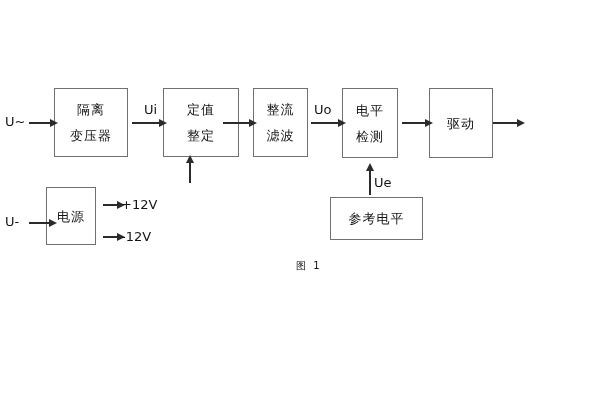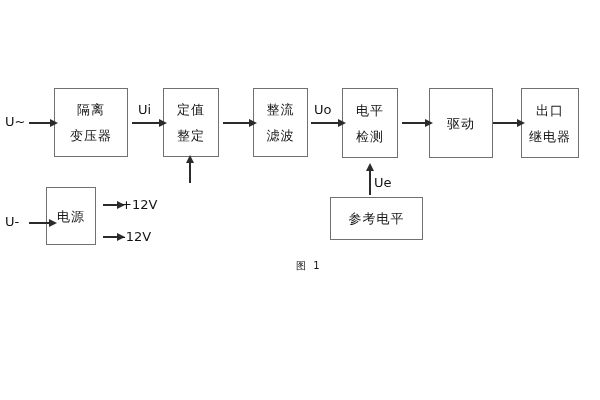--- a/index.html
+++ b/index.html
@@ -37,43 +37,39 @@
 </head>
 <body>
 
 <div class="canvas">
 
   <div class="box" style="left:54px;top:88px;width:74px;height:69px">
     <span>隔离</span>
     <span>变压器</span>
   </div>
 
-  <div class="box" style="left:163px;top:88px;width:56px;height:69px">
+  <div class="box" style="left:163px;top:88px;width:76px;height:69px">
     <span>定值</span>
     <span>整定</span>
   </div>
 
   <div class="box" style="left:342px;top:88px;width:56px;height:70px">
     <span>电平</span>
     <span>检测</span>
   </div>
 
   <div class="box" style="left:253px;top:88px;width:55px;height:69px">
     <span>整流</span>
     <span>滤波</span>
   </div>
 
   <div class="box single" style="left:429px;top:88px;width:64px;height:70px">
     <span>驱动</span>
   </div>
 
-  <div class="box" style="left:521px;top:88px;width:58px;height:70px">
-    <span>出口</span>
-    <span>继电器</span>
-  </div>
 
   <div class="box single" style="left:46px;top:187px;width:50px;height:58px">
     <span>电源</span>
   </div>
 
 
   <div class="box single" style="left:330px;top:197px;width:93px;height:43px">
     <span>参考电平</span>
   </div>
 
@@ -85,21 +81,21 @@
   <div class="arr arr-r" style="left:493px;top:122px;width:25px"></div>
   <div class="arr arr-r" style="left:29px;top:222px;width:21px"></div>
   <div class="arr arr-r" style="left:103px;top:204px;width:15px"></div>
   <div class="arr arr-r" style="left:103px;top:236px;width:15px"></div>
 
   <div class="arr arr-u" style="left:189px;top:162px;height:21px"></div>
   <div class="arr arr-u" style="left:369px;top:170px;height:25px"></div>
 
   <span class="sig" style="left:5px;top:115px">U~</span>
   <span class="sig" style="left:5px;top:215px">U-</span>
-  <span class="sig" style="left:138px;top:103px">Ui</span>
+  <span class="sig" style="left:144px;top:103px">Ui</span>
   <span class="sig" style="left:314px;top:103px">Uo</span>
   <span class="sig" style="left:374px;top:176px">Ue</span>
   <span class="sig" style="left:121px;top:198px">+12V</span>
   <span class="sig" style="left:121px;top:230px">-12V</span>
 
   <span class="caption" style="left:296px;top:261px">图 1</span>
 
 </div>
 
 </body></html>

